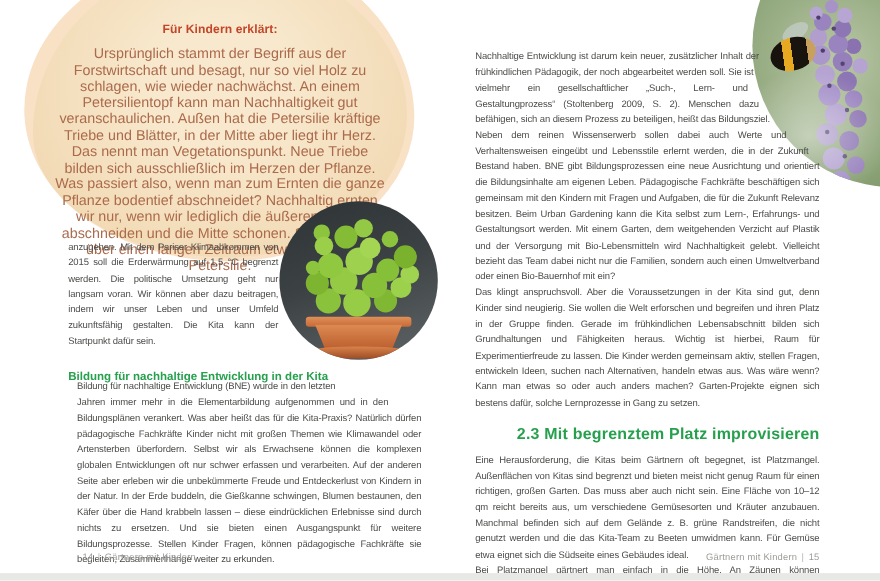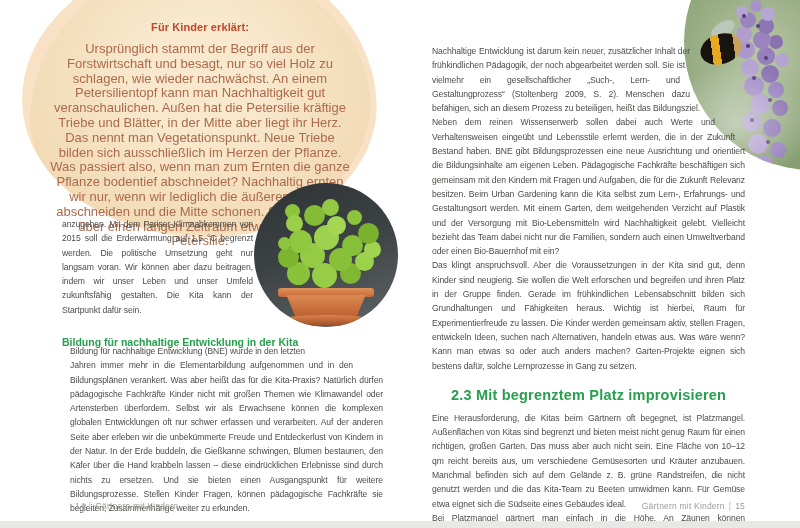--- a/index.html
+++ b/index.html
@@ -45,21 +45,21 @@
   .bne-head{
     position:absolute;left:62px;top:336px;
     color:var(--heading_green,#27a04e);font-weight:bold;font-size:10.5px;
   }
   .bne-para{position:absolute;left:70px;top:344px;width:313px;}
 
   .col-right{position:absolute;left:32px;top:44px;width:313px;}
   .section-heading{
     color:var(--heading_green,#27a04e);font-weight:bold;
     font-size:14.5px;line-height:18px;letter-spacing:.2px;
-    margin:13px 0 7px 0;text-align:center;
+    margin:13px 0 7px 0;text-align:right;
   }
 
   .fr{float:right;clear:right;height:14.3px;}
 
   
   .footer{
     position:absolute;top:501px;color:var(--footer_gray,#9b9b99);
     font-size:8.5px;letter-spacing:.2px;padding-left:13px;
   }
   .footer-left{left:62px;}
@@ -174,21 +174,21 @@
 </style>
 </head>
 <body>
 
 <div class="page page-left">
 
   <div class="blob-back"></div>
   <div class="blob">
     <div class="blob-content">
       <div class="blob-title">
-        <div>Für Kinder erklärt:</div>
+        <div>Für Kindern erklärt:</div>
       </div>
       <div class="blob-body">Ursprünglich stammt der Begriff aus der Forstwirtschaft und besagt, nur so viel Holz zu schlagen, wie wieder nachwächst. An einem Petersilientopf kann man Nachhaltigkeit gut veranschaulichen. Außen hat die Petersilie kräftige Triebe und Blätter, in der Mitte aber liegt ihr Herz. Das nennt man Vegetationspunkt. Neue Triebe bilden sich ausschließlich im Herzen der Pflanze. Was passiert also, wenn man zum Ernten die ganze Pflanze bodentief abschneidet? Nachhaltig ernten wir nur, wenn wir lediglich die äußeren Blätter abschneiden und die Mitte schonen. So haben wir über einen langen Zeitraum etwas von der Petersilie.</div>
     </div>
   </div>
 
   <p class="para climate-para">anzugehen. Mit dem Pariser Klimaabkommen von 2015 soll die Erderwärmung auf 1,5 °C begrenzt werden. Die politische Umsetzung geht nur langsam voran. Wir können aber dazu beitragen, indem wir unser Leben und unser Umfeld zukunftsfähig gestalten. Die Kita kann der Startpunkt dafür sein.</p>
 
   <div class="photo-parsley" title="Petersilie im Terrakottatopf">
     <div class="foliage"></div>
     <div class="pot-rim"></div>

